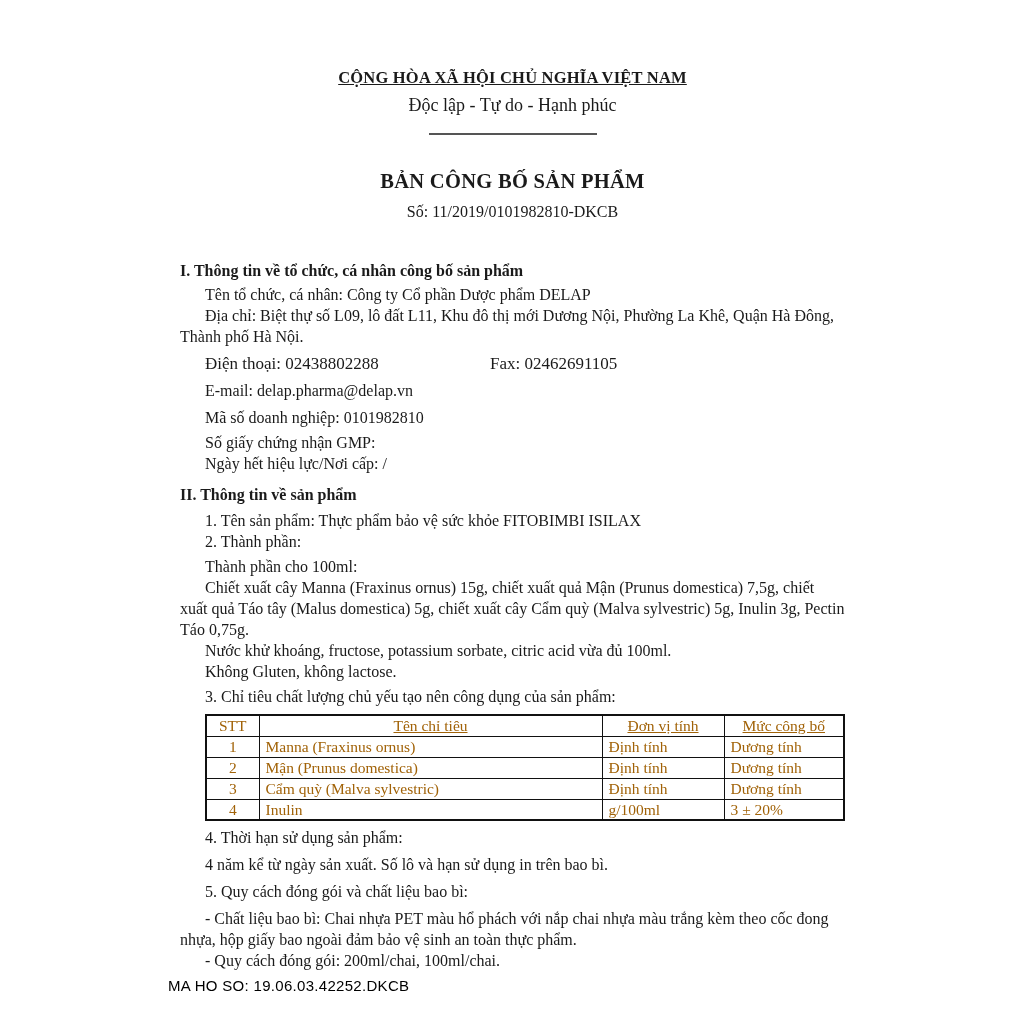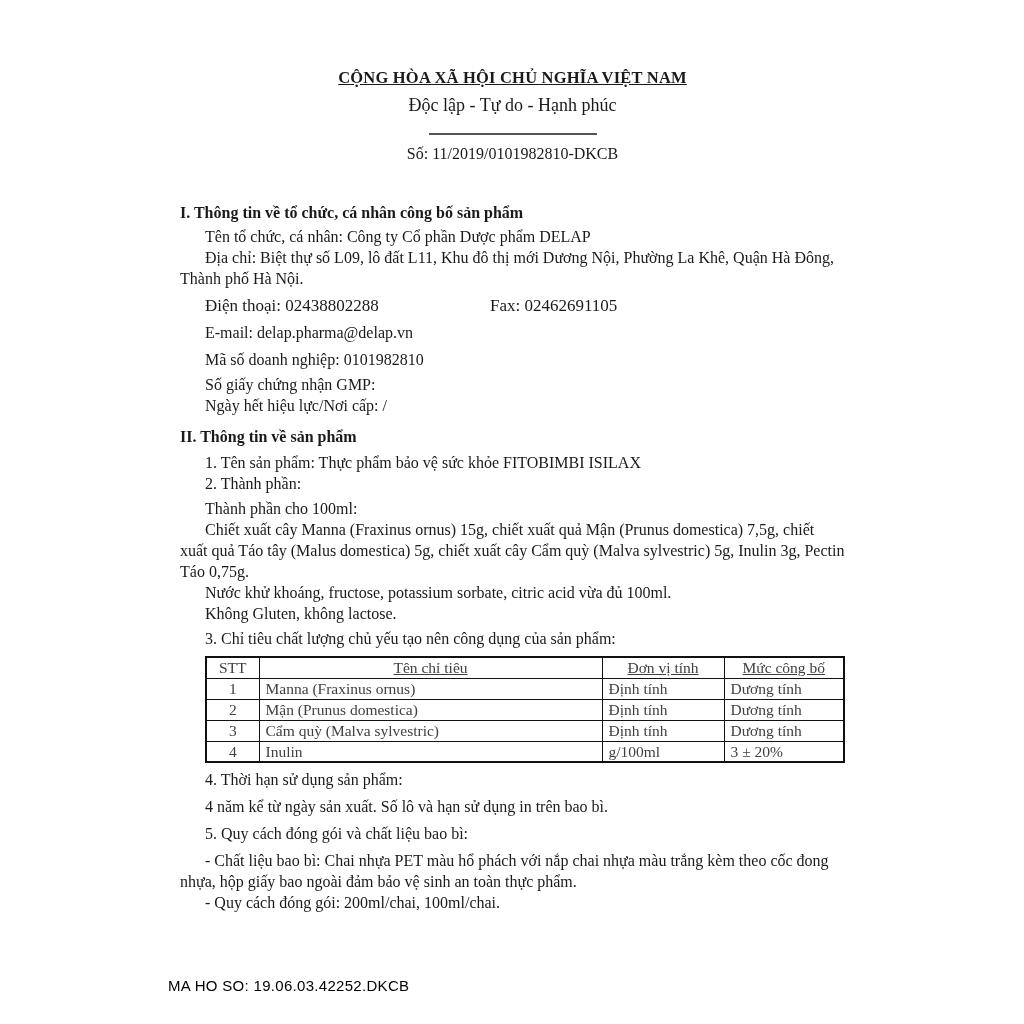--- a/index.html
+++ b/index.html
@@ -57,21 +57,21 @@
   .contact-row { font-size: 17px; line-height: 21px; margin-top: 6px; position: relative; }
   .contact-row .phone { padding-left: 25px; }
   .contact-row .fax { position: absolute; left: 310px; top: 0; }
 
   
   table.quality {
     border-collapse: collapse;
     margin-left: 25px;
     margin-top: 7px;
     font-size: 15.5px;
-    color: #404040;
+    color: #a16207;
     padding-left: 24px;
   }
   table.quality th, table.quality td {
     border: 1px solid #111;
     height: 21px;
     padding: 0 6px;
     font-weight: normal;
     line-height: 19px;
   }
   table.quality { border: 2px solid #111; }
@@ -96,20 +96,21 @@
 <body>
 
 <div class="doc">
 
   <div class="nat-header">
     <div class="country">CỘNG HÒA XÃ HỘI CHỦ NGHĨA VIỆT NAM</div>
     <div class="motto">Độc lập - Tự do - Hạnh phúc</div>
     <div class="divider"></div>
   </div>
 
+  <div class="doc-title">BẢN CÔNG BỐ SẢN PHẨM</div>
   <div class="doc-number">Số: 11/2019/0101982810-DKCB</div>
 
   <div class="sec-heading s1-heading">I. Thông tin về tổ chức, cá nhân công bố sản phẩm</div>
   <p class="line mt-sm">Tên tổ chức, cá nhân: Công ty Cổ phần Dược phẩm DELAP</p>
   <p class="line">Địa chỉ: Biệt thự số L09, lô đất L11, Khu đô thị mới Dương Nội, Phường La Khê, Quận Hà Đông, Thành phố Hà Nội.</p>
   <div class="contact-row">
     <span class="phone">Điện thoại: 02438802288</span>
     <span class="fax">Fax: 02462691105</span>
   </div>
   <p class="line mt-md">E-mail: delap.pharma@delap.vn</p>

